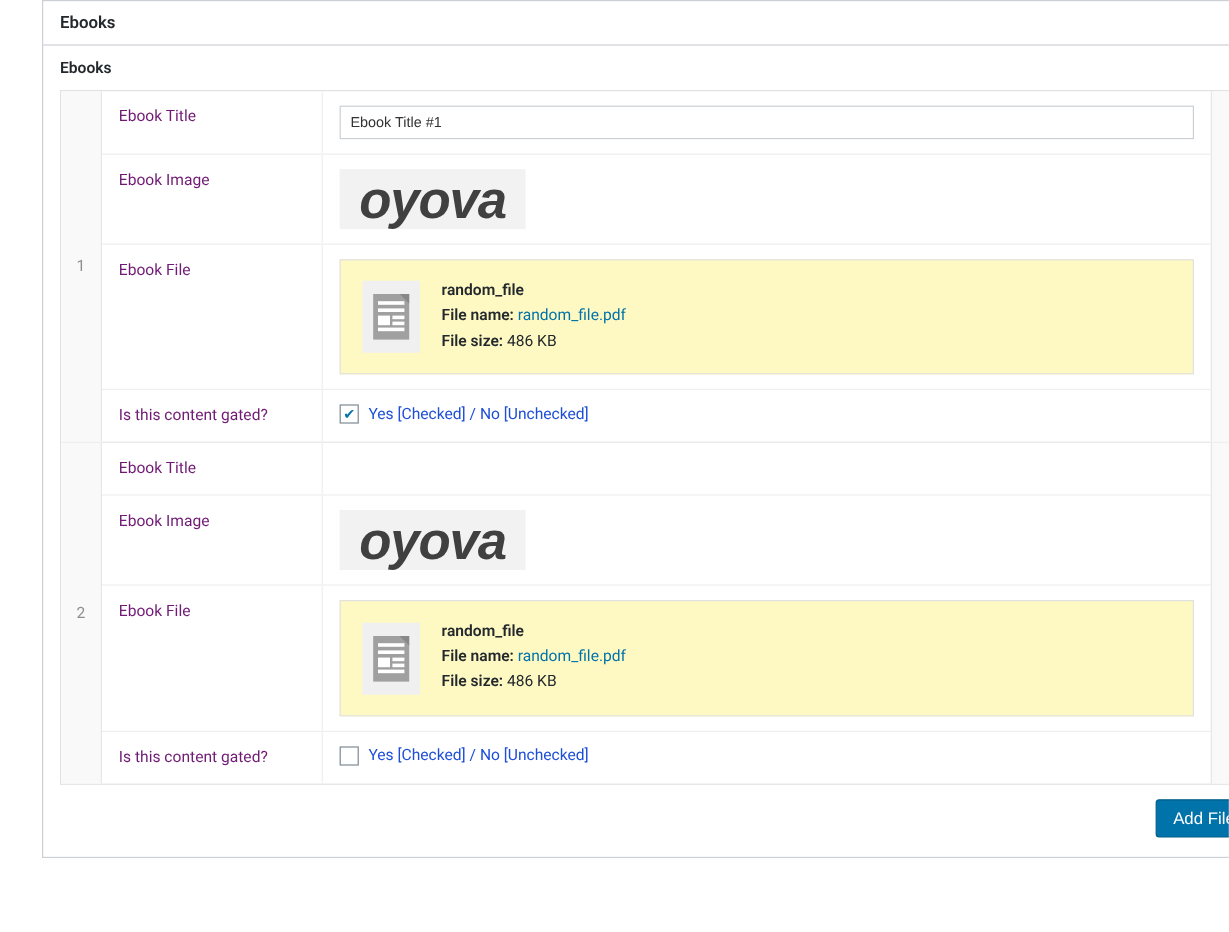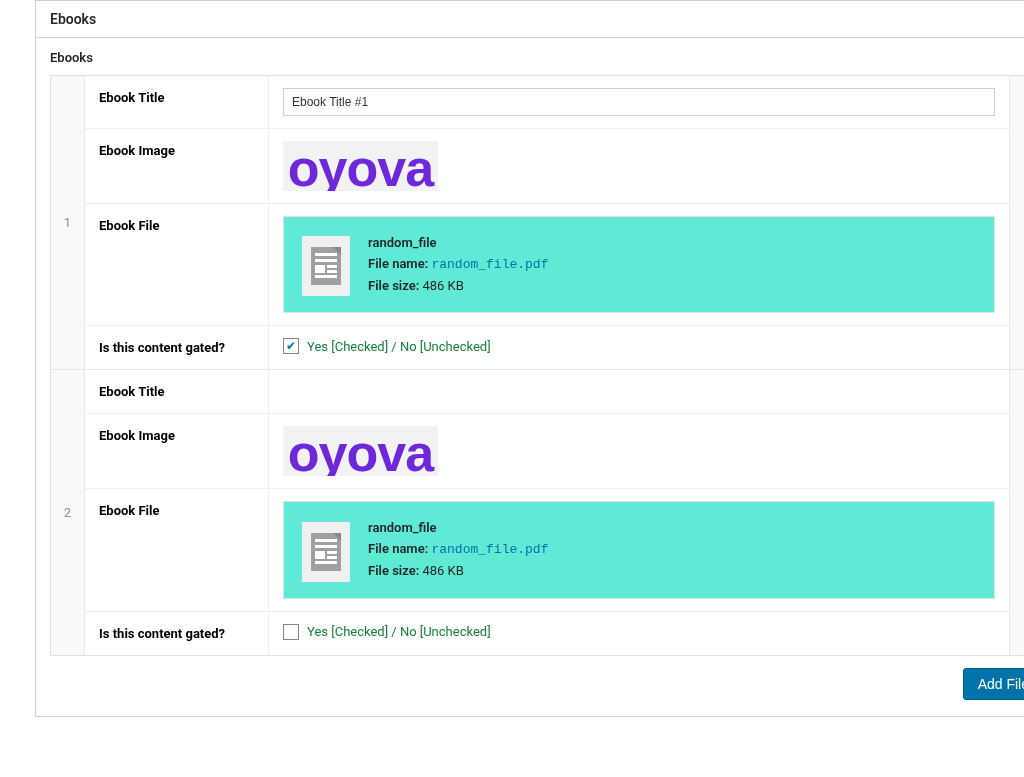--- a/index.html
+++ b/index.html
@@ -65,23 +65,23 @@
     border-left: 1px solid #e7e7e7;
   }
   .field-row {
     display: flex;
     border-bottom: 1px solid #eee;
   }
   .field-row:last-child { border-bottom: none; justify-content: space-between; }
   .label-cell {
     width: 184px;
     padding: 14px 14px;
-    font-weight: 700;
+    font-weight: 400;
     font-size: 13px;
-    color: #000000;
+    color: #701a75;
     border-right: 1px solid #eee;
   }
   .input-cell {
     flex: 1;
     padding: 12px 14px;
   }
   .text-input {
     width: 100%;
     padding: 6px 8px;
     border: 1px solid #ccd0d4;
@@ -94,63 +94,64 @@
     height: 50px;
     background: #f2f2f2;
     display: flex;
     align-items: center;
     justify-content: center;
     overflow: hidden;
   }
   .logo-svg {
     font-family: Arial, sans-serif;
     font-weight: 700;
-    font-size: 52px;
-    color: #6d28d9;
+    font-size: 44px;
+    color: #404040;
     letter-spacing: -1px;
     line-height: 1;
     transform: translateY(2px);
+    font-style: italic;
   }
   .file-box {
     border: 1px solid #e1e1e1;
     border-radius: 0;
     padding: 16px 18px;
     display: flex;
-    align-items: flex-end;
+    align-items: center;
     gap: 18px;
-    background: #5eead4;
+    background: #fef9c3;
   }
   .file-icon {
     width: 48px;
     height: 60px;
     background: #f0f0f0;
     display: flex;
     align-items: center;
     justify-content: center;
   }
   .file-meta { font-size: 13px; color: #23282d; line-height: 1.6; }
   .file-meta .bold { font-weight: 600; }
-  .file-meta a { color: #0073aa; text-decoration: none; font-family: Liberation Mono, monospace; }
+  .file-meta a { color: #0073aa; text-decoration: none; }
   .chk-wrap { display: flex; align-items: center; gap: 8px; }
   .chk {
     width: 16px;
     height: 16px;
     border: 1px solid #7e8993;
     display: inline-flex;
     align-items: center;
     justify-content: center;
     cursor: pointer;
   }
   .chk.checked::after {
     content: "✔";
     color: #0073aa;
     font-size: 12px;
     line-height: 1;
   }
-  .chk-label { color: #15803d; font-size: 13px; }
+  .chk-label { color: #1d4ed8; font-size: 13px; }
   .footer {
     margin-top: 12px;
     display: flex;
     justify-content: flex-end;
   }
   .btn-primary {
     background: #0073aa;
     border: 1px solid #005d87;
     color: #fff;
     font-size: 14px;

